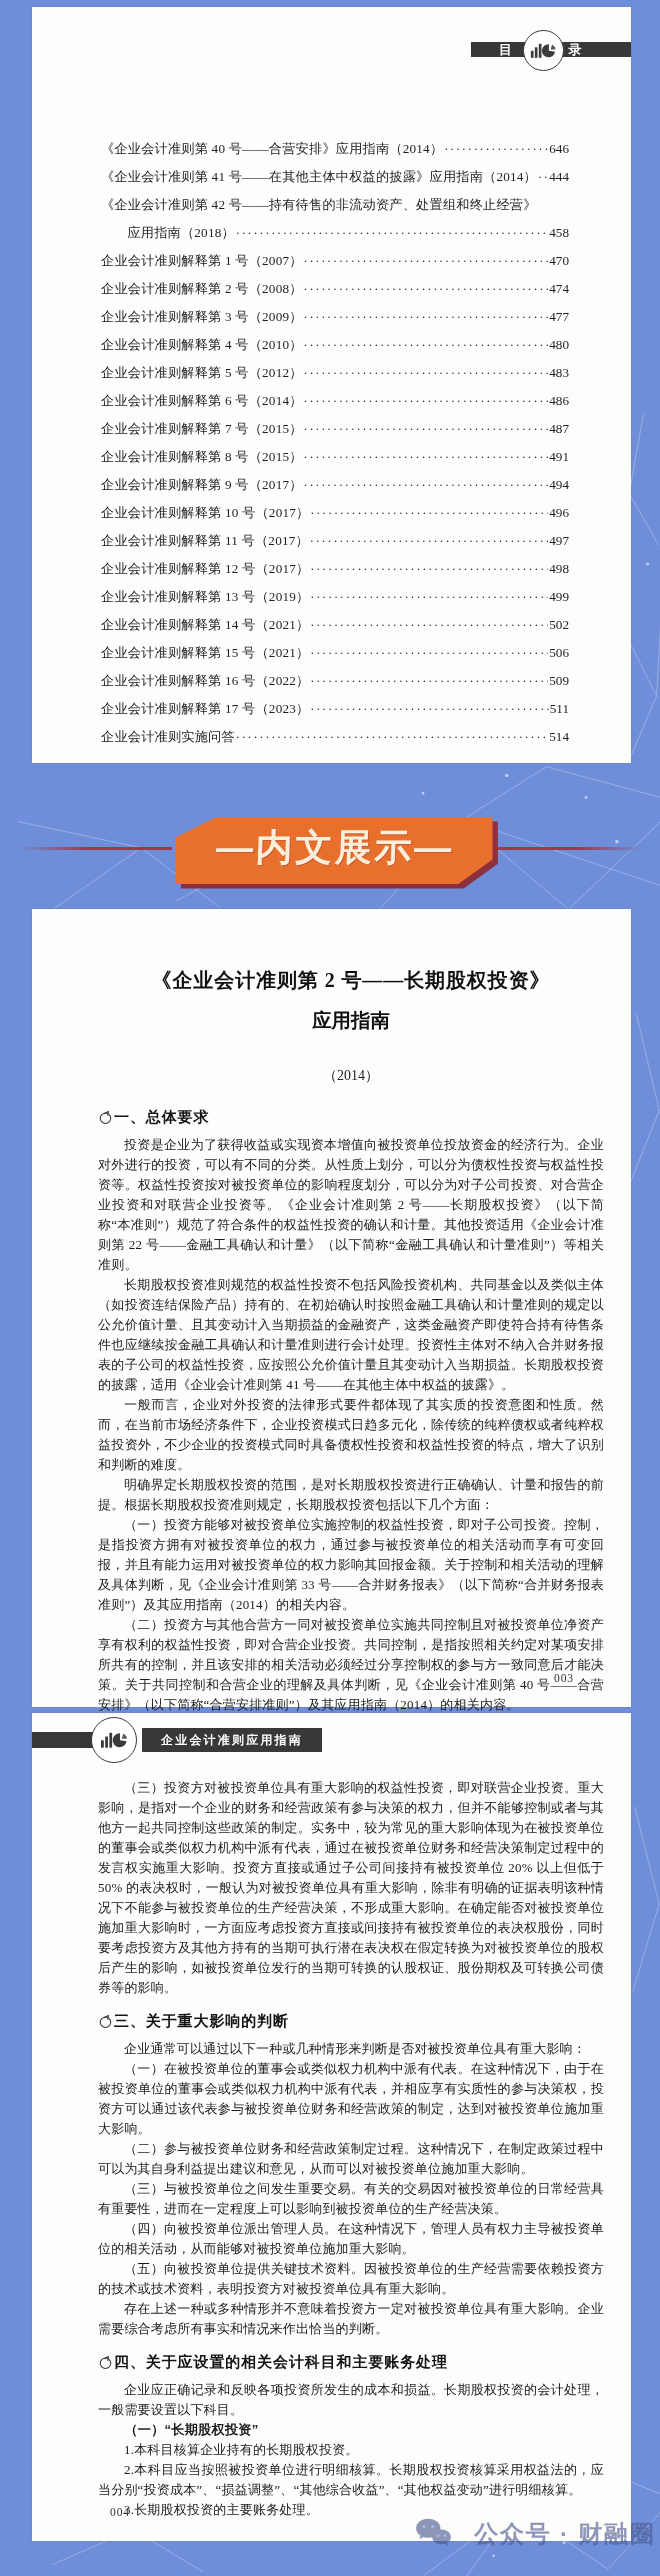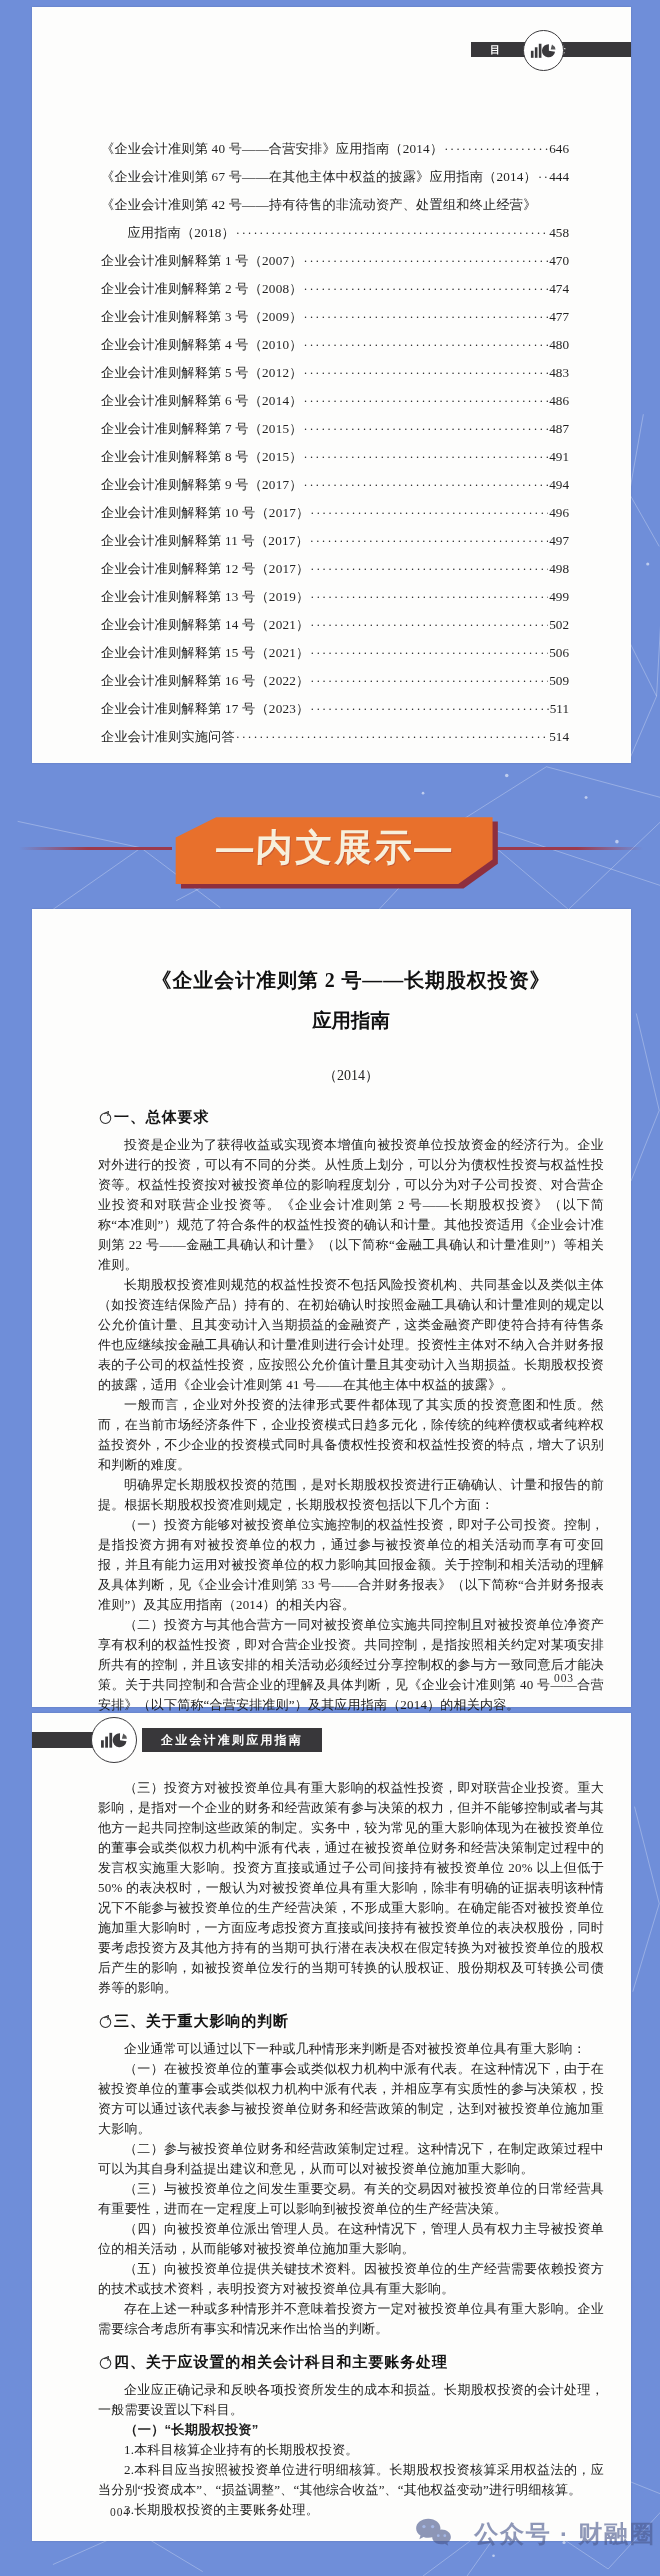--- a/index.html
+++ b/index.html
@@ -15,22 +15,22 @@
 
   
   .page{position:absolute;left:32px;width:599px;background:#fdfdfc;z-index:1;box-shadow:0 0 1.8px rgba(0,0,0,.15);}
   #toc-page{top:7px;height:756px;}
   #doc1{top:909px;height:798px;}
   #doc2{top:1713px;height:828px;}
 
   
   .toc-bar{position:absolute;right:0;top:35px;width:160px;height:15px;background:#38373a;}
   .toc-bar-title{
-    position:absolute;left:19px;top:1.8px;color:#fff;
-    font-family:"Liberation Sans",sans-serif;font-weight:bold;font-size:10px;
+    position:absolute;left:28px;top:1.8px;color:#fff;
+    font-family:"Liberation Sans",sans-serif;font-weight:bold;font-size:13px;
     letter-spacing:26.4px;white-space:nowrap;line-height:11.5px;
   }
   .logo-circle{
     position:absolute;background:#fff;border:1.8px solid #3a393c;border-radius:50%;
     display:flex;align-items:center;justify-content:center;box-sizing:border-box;z-index:2;
   }
   .toc-logo{left:491px;top:23px;width:41px;height:41px;}
 
   
   .toc-list{position:absolute;top:133px;left:69px;right:62px;}
@@ -137,21 +137,21 @@
     </svg>
   </div>
 
   <div class="toc-list">
     <div class="toc-row">
         <span class="toc-label">《企业会计准则第 40 号——合营安排》应用指南（2014）</span>
         <span class="toc-dots"></span>
         <span class="toc-page">646</span>
       </div>
     <div class="toc-row">
-        <span class="toc-label">《企业会计准则第 67 号——在其他主体中权益的披露》应用指南（2014）</span>
+        <span class="toc-label">《企业会计准则第 41 号——在其他主体中权益的披露》应用指南（2014）</span>
         <span class="toc-dots"></span>
         <span class="toc-page">444</span>
       </div>
     <div class="toc-row plain">
         <span class="toc-label">《企业会计准则第 42 号——持有待售的非流动资产、处置组和终止经营》</span>
         <span class="toc-dots"></span>
         <span class="toc-page"></span>
       </div>
     <div class="toc-row indented">
         <span class="toc-label">应用指南（2018）</span>

